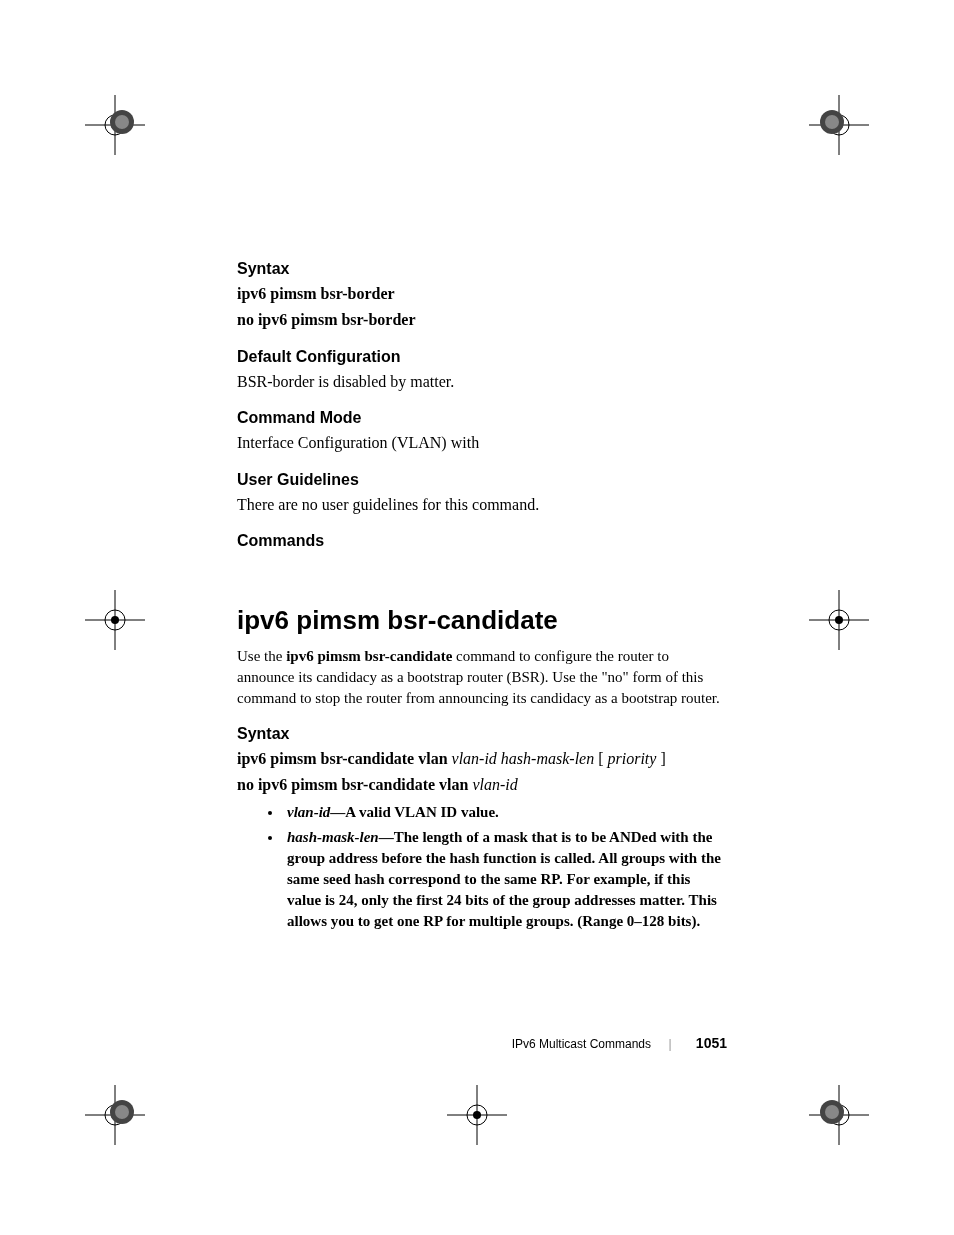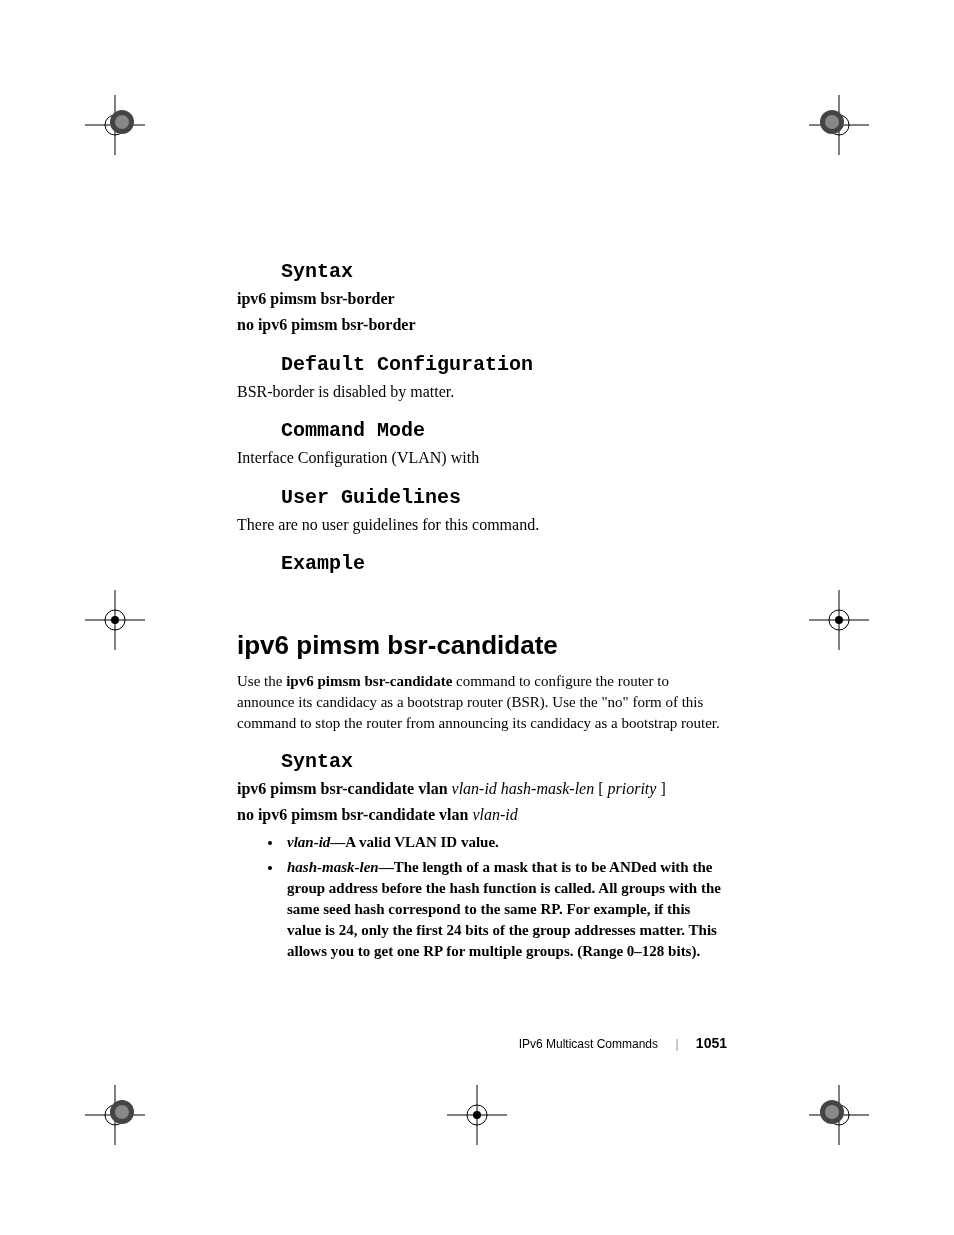--- a/index.html
+++ b/index.html
@@ -15,26 +15,25 @@
       font-family: Georgia, 'Times New Roman', serif;
       color: #000;
     }
     .content {
       position: absolute;
       left: 237px;
       top: 260px;
       width: 490px;
     }
     .heading {
-      font-family: Liberation Mono, monospace;
-      font-weight: bold;
-      font-size: 20px;
+      font-family: Liberation Sans, sans-serif;
+      font-weight: bold;
+      font-size: 16px;
       margin-top: 16px;
       margin-bottom: 5px;
-      margin-left: 44px;
     }
     .heading:first-child {
       margin-top: 0;
     }
     .body-text {
       font-size: 16px;
       line-height: 1.4;
       margin-bottom: 4px;
     }
     .bold {
@@ -77,20 +76,21 @@
       font-size: 12px;
       font-family: Arial, Helvetica, sans-serif;
     }
     .footer .sep {
       margin: 0 14px;
       color: #999;
     }
     .footer .page-num {
       font-weight: bold;
       font-size: 14px;
+      margin-left: 7px;
     }
     
     .crop-mark {
       position: absolute;
       width: 60px;
       height: 60px;
     }
     .crop-mark svg {
       width: 100%;
       height: 100%;
@@ -122,21 +122,21 @@
 
   <div class="heading">Default Configuration</div>
   <div class="body-text">BSR-border is disabled by matter.</div>
 
   <div class="heading">Command Mode</div>
   <div class="body-text">Interface Configuration (VLAN) with</div>
 
   <div class="heading">User Guidelines</div>
   <div class="body-text">There are no user guidelines for this command.</div>
 
-  <div class="heading">Example</div>
+  <div class="heading">Commands</div>
 
   <div class="section-title">ipv6 pimsm bsr-candidate</div>
   <div class="intro-para">
     <span>Use the </span><span class="bold">ipv6 pimsm bsr-candidate</span><span> command to configure the router to announce its candidacy as a bootstrap router (BSR). Use the "no" form of this command to stop the router from announcing its candidacy as a bootstrap router.</span>
   </div>
 
   <div class="heading">Syntax</div>
   <div class="body-text">
     <span class="bold">ipv6 pimsm bsr-candidate vlan </span><span class="italic">vlan-id hash-mask-len</span><span> [ </span><span class="italic">priority</span><span> ]</span>
   </div>

